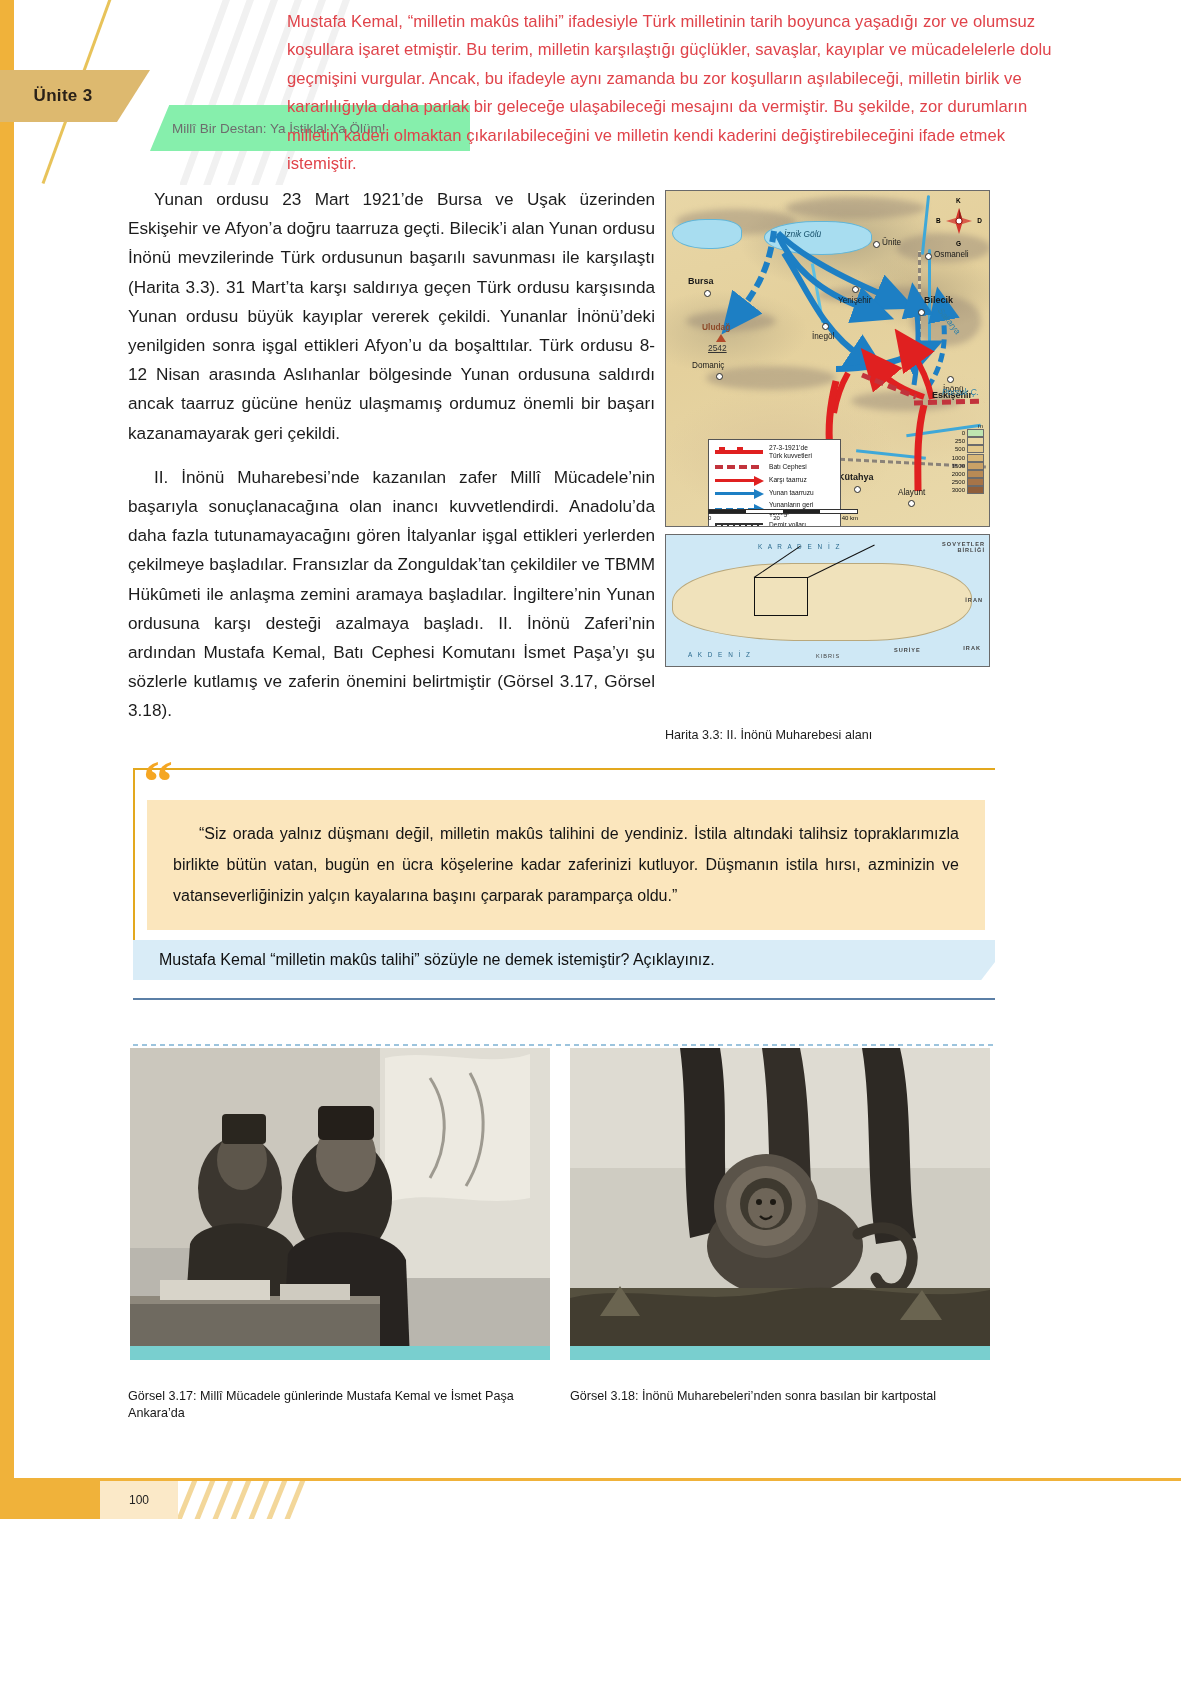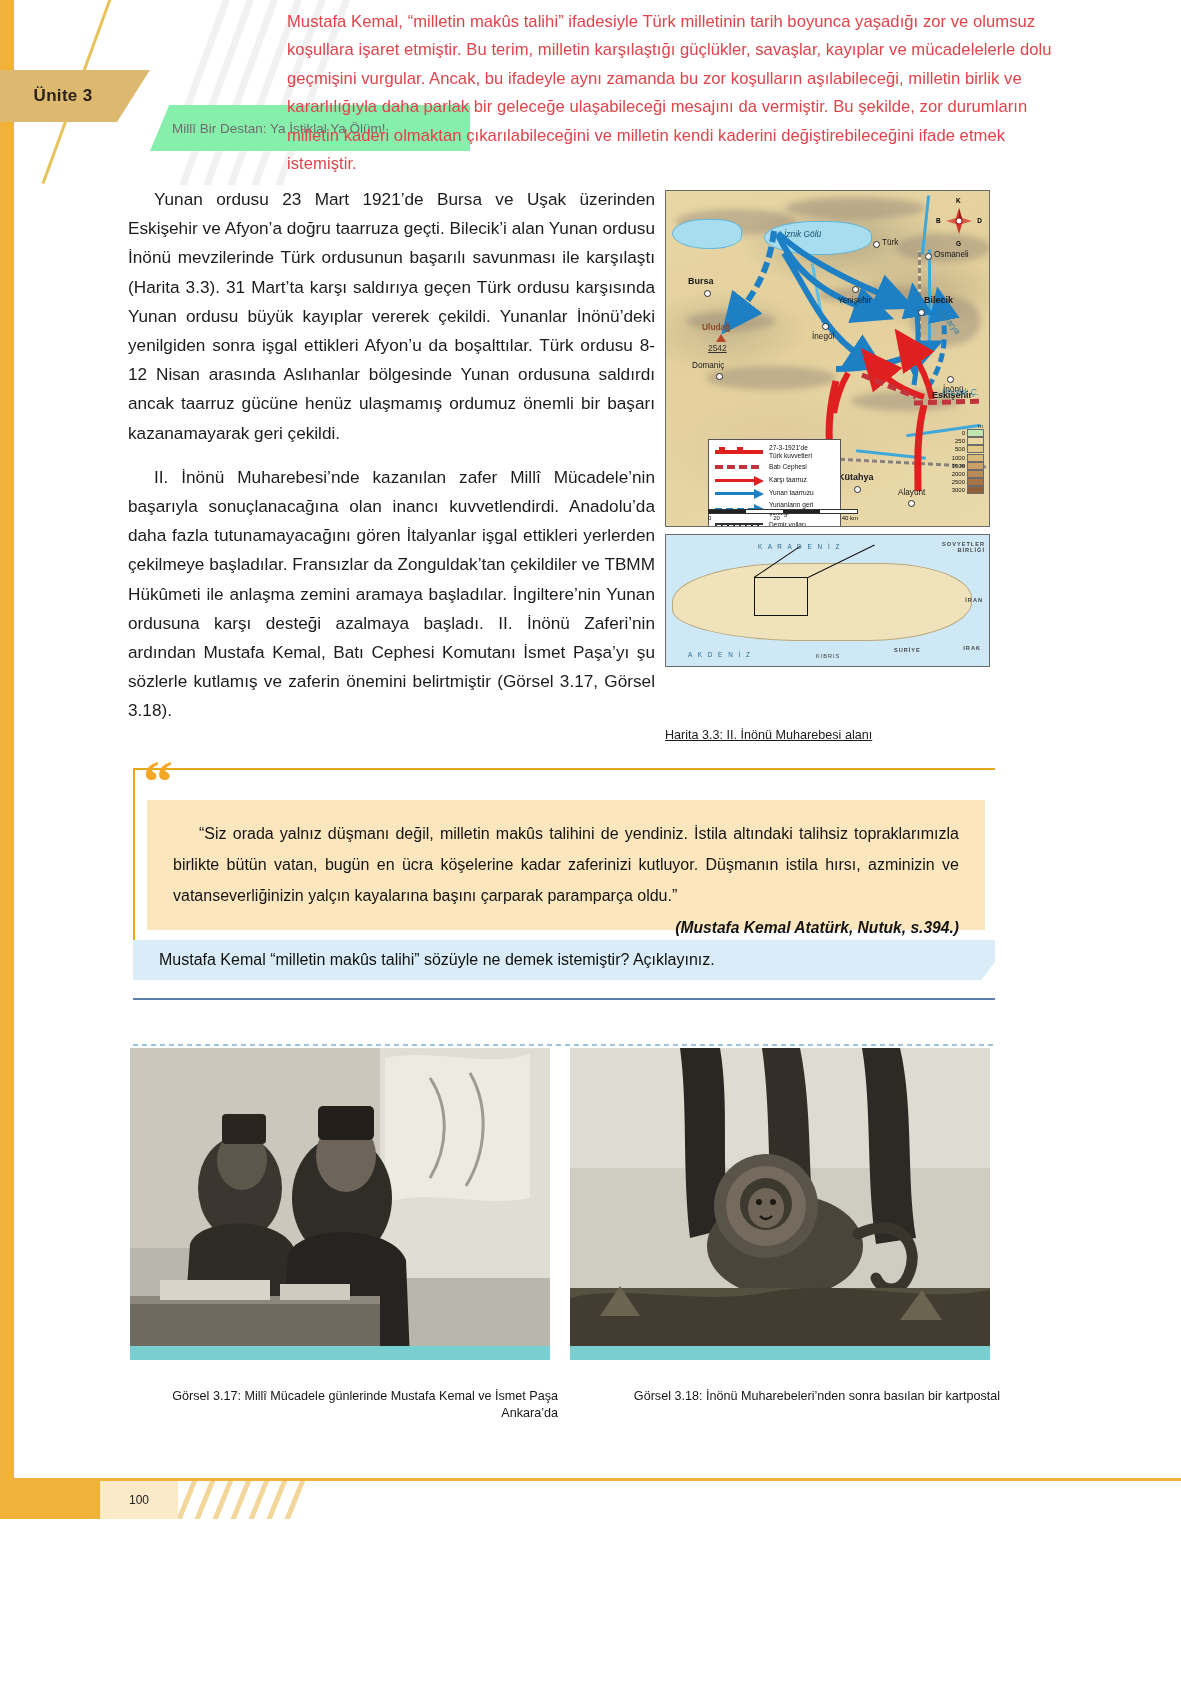--- a/index.html
+++ b/index.html
@@ -165,21 +165,21 @@
     background:#f0e2bb; border:1px solid #b9a87c;
     border-radius:40% 30% 35% 45%/50% 45% 50% 40%;
   }
   .inset-sea-lbl { position:absolute; font-size:6.4px; letter-spacing:2px; color:#2a6a8e; }
   .inset-ctry-lbl { position:absolute; font-size:5.6px; letter-spacing:1px; color:#444; font-weight:bold; }
   .inset-box { position:absolute; left:88px; top:42px; width:54px; height:39px; border:1.4px solid #111; }
   .inset-lead { position:absolute; background:#111; height:1px; transform-origin:left center; }
 
   .map-cap {
     position:absolute; left:665px; top:728px; width:330px;
-    font-size:12.6px; color:#1d1d1d;text-decoration:underline;
+    font-size:12.6px; color:#1d1d1d;
   }
 
   
   .quote-outer {
     position:absolute; left:133px; top:768px; width:862px; height:194px;
     border-left:2px solid #e3a81e; border-top:2px solid #e3a81e;
     border-bottom:2px solid #e3a81e; border-right:none;
   }
   .quote-topline {
     position:absolute; left:133px; top:768px; width:862px; height:2px; background:#e3a81e;
@@ -227,21 +227,21 @@
   
   .photo {
     position:absolute; overflow:hidden; background:#c9c9c9;
   }
   .ph-l { left:130px; top:1048px; width:420px; height:312px; }
   .ph-r { left:570px; top:1048px; width:420px; height:312px; }
   .ph-teal {
     position:absolute; left:0; bottom:0; width:100%; height:14px; background:#79cfcf;
   }
   .cap {
-    position:absolute; font-size:12.6px; line-height:17px; color:#171717;text-align:right;
+    position:absolute; font-size:12.6px; line-height:17px; color:#171717;
   }
   .cap-l { left:128px; top:1388px; width:430px; }
   .cap-r { left:570px; top:1388px; width:430px; }
 
   
   .footer-rule {
     position:absolute; left:0; top:1478px; width:1181px; height:3px; background:#f0b23a;
   }
   .footer-band {
     position:absolute; left:0; top:1481px; width:1181px; height:202px; background:#ffffff;
@@ -348,21 +348,21 @@
       <path d="M170,190 C164,214 162,240 164,258" stroke="#e02020" stroke-width="7" fill="none"></path>
 
       <path d="M248,212 L318,210" stroke="#c2333c" stroke-width="5" fill="none" stroke-dasharray="9 5"></path>
       <path d="M196,184 L250,206" stroke="#c2333c" stroke-width="5" fill="none" stroke-dasharray="9 5"></path>
     </svg>
 
     <div class="city-dot" style="left:38px;  top:99px;"></div>
     <div class="city-lbl b" style="left:22px; top:85px;">Bursa</div>
 
     <div class="city-dot" style="left:207px; top:50px;"></div>
-    <div class="city-lbl" style="left:216px; top:47px;">Türk</div>
+    <div class="city-lbl" style="left:216px; top:47px;">Ünite</div>
 
     <div class="city-dot" style="left:259px; top:62px;"></div>
     <div class="city-lbl" style="left:268px; top:59px;">Osmaneli</div>
 
     <div class="city-dot" style="left:186px; top:95px;"></div>
     <div class="city-lbl" style="left:172px; top:105px;">Yenişehir</div>
 
     <div class="city-dot" style="left:252px; top:118px;"></div>
     <div class="city-lbl b" style="left:258px;top:104px;">Bilecik</div>
 
@@ -524,21 +524,20 @@
 
 <div class="map-cap">Harita 3.3: II. İnönü Muharebesi alanı</div>
 
 <div class="quote-outer"></div>
 <div class="quote-topline"></div>
 <div class="quote-bottomline"></div>
 <div class="quote-mark-open">“</div>
 <div class="quote-mark-close">”</div>
 <div class="quote-body">
   <p>“Siz orada yalnız düşmanı değil, milletin makûs talihini de yendiniz. İstila altındaki talihsiz topraklarımızla birlikte bütün vatan, bugün en ücra köşelerine kadar zaferinizi kutluyor. Düşmanın istila hırsı, azminizin ve vatanseverliğinizin yalçın kayalarına başını çarparak paramparça oldu.”</p>
-  <div class="quote-src">(Mustafa Kemal Atatürk, Nutuk, s.394.)</div>
 </div>
 
 <div class="qbar-rule-top"></div>
 <div class="qbar">
   <span>Mustafa Kemal “milletin makûs talihi” sözüyle ne demek istemiştir? Açıklayınız.</span>
 </div>
 <div class="qbar-rule-bot"></div>
 
 <div class="photo ph-l">
   <svg width="420" height="312" viewBox="0 0 420 312" style="position:absolute;left:0;top:0">

